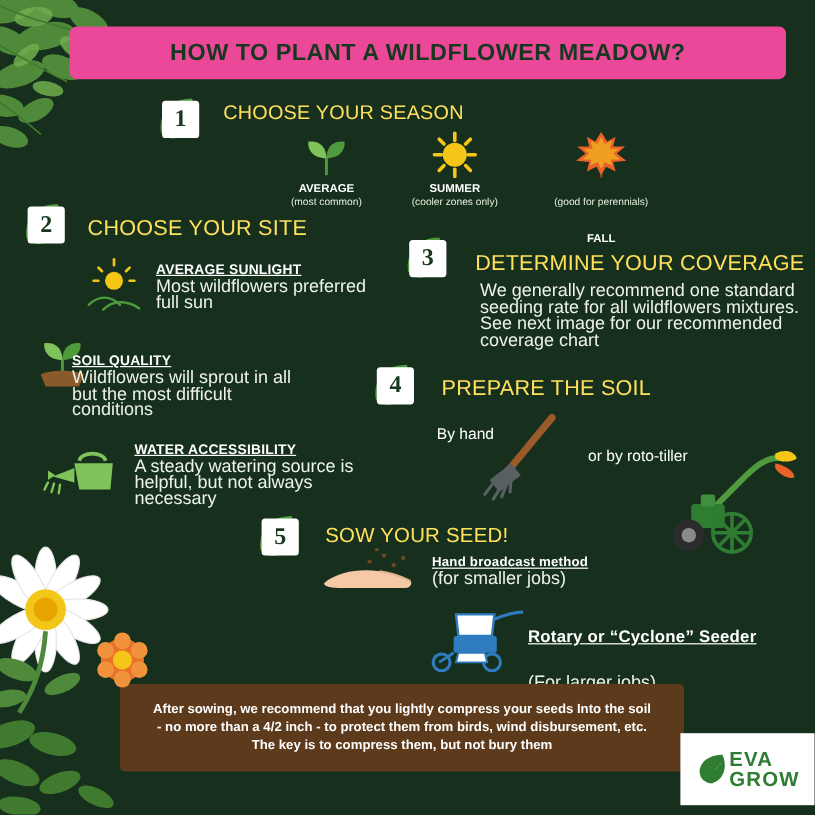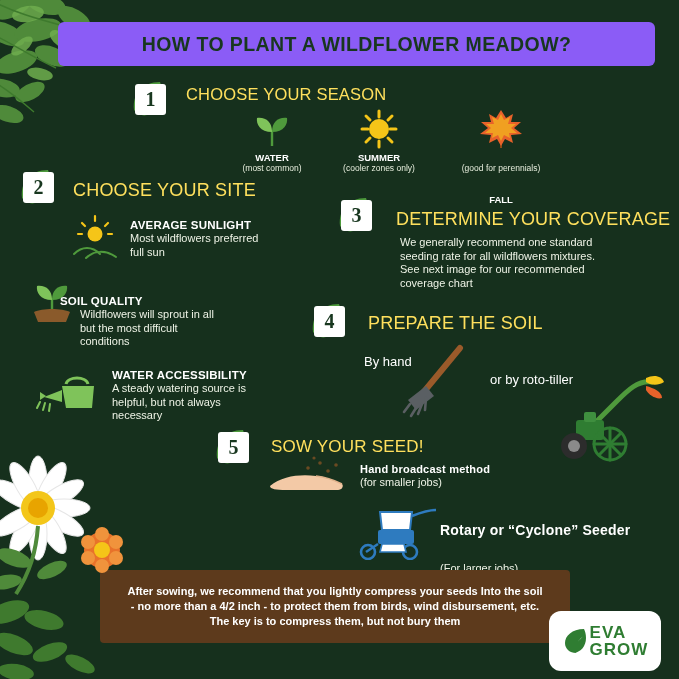--- a/index.html
+++ b/index.html
@@ -15,21 +15,21 @@
     background: #16301d;
     overflow: hidden;
   }
   
   .leafcluster { position: absolute; pointer-events: none; }
   
   .banner {
     position: absolute;
     left: 58px; top: 22px;
     width: 597px; height: 44px;
-    background: #8b5cf6;
+    background: #ec4899;
     border-radius: 6px;
     display: flex; align-items: center; justify-content: center;
   }
   .banner-title {
     color: #18371f;
     font-size: 19.5px;
     font-weight: bold;
     letter-spacing: 0.4px;
     text-align: center;
   }
@@ -62,25 +62,26 @@
     white-space: nowrap;
   }
   .step-title.big { font-size: 18px; }
   .white-title {
     position: absolute;
     color: #ffffff;
     font-weight: bold;
     font-size: 11.5px;
     letter-spacing: .2px;
     white-space: nowrap;
+    text-decoration: underline;
   }
   .body-text {
     position: absolute;
     color: #eef3e6;
-    font-size: 11px;
+    font-size: 15px;
     line-height: 13.5px;
     white-space: pre-line;
   }
   .cap-label {
     position: absolute;
     color: #ffffff;
     font-size: 9.5px;
     font-weight: bold;
     text-align: center;
     white-space: nowrap;
@@ -112,24 +113,24 @@
     color: #ffffff;
     font-size: 11px;
     line-height: 15px;
     text-align: center;
     font-weight: bold;
     white-space: pre-line;
   }
   
   .logo {
     position: absolute;
-    right: 18px; bottom: 8px;
+    right: 0; bottom: 8px;
     width: 112px; height: 60px;
     background: #ffffff;
-    border-radius: 12px;
+    border-radius: 0;
     display: flex; align-items: center; justify-content: center; margin-top: 20px;
   }
   .logo-text {
     color: #2f7d32;
     font-weight: bold;
     font-size: 17px;
     letter-spacing: 1px;
     font-family: "Liberation Sans", sans-serif;
   }
 </style>
@@ -174,21 +175,21 @@
     </svg>
     <div class="num">1</div>
   </div>
   <div class="step-title" style="left:186px; top:85px;">CHOOSE YOUR SEASON</div>
 
   <svg style="position:absolute;left:250px;top:112px;width:44px;height:36px;" viewBox="0 0 44 36">
     <path d="M22 34 L22 18" stroke="#4f9a3c" stroke-width="2.4" fill="none"></path>
     <path d="M22 20 C10 20 6 12 7 6 C16 5 22 10 22 20Z" fill="#7fc35a"></path>
     <path d="M22 20 C34 20 38 12 37 6 C28 5 22 10 22 20Z" fill="#4f9a3c"></path>
   </svg>
-  <div class="cap-label" style="left:232px; top:152px; width:80px;">WATER</div>
+  <div class="cap-label" style="left:232px; top:152px; width:80px;">AVERAGE</div>
   <div class="cap-sub" style="left:232px; top:163px; width:80px;">(most common)</div>
 
   <svg style="position:absolute;left:355px;top:108px;width:48px;height:42px;" viewBox="0 0 48 42">
     <g stroke="#f5c518" stroke-width="3" stroke-linecap="round">
       <path d="M24 3 L24 9"></path>
         <path d="M24 33 L24 39"></path>
       <path d="M7 21 L13 21"></path>
         <path d="M35 21 L41 21"></path>
       <path d="M11 8 L15 12"></path>
         <path d="M33 30 L37 34"></path>
@@ -234,21 +235,21 @@
   <div class="body-text" style="left:130px; top:232px; width:230px;">Most  wildflowers preferred
 full sun</div>
 
   <svg style="position:absolute;left:22px;top:278px;width:60px;height:48px;" viewBox="0 0 60 48">
     <path d="M30 34 L30 20" stroke="#4f9a3c" stroke-width="2.4" fill="none"></path>
     <path d="M30 22 C18 22 14 14 15 8 C24 7 30 12 30 22Z" fill="#7fc35a"></path>
     <path d="M30 22 C42 22 46 14 45 8 C36 7 30 12 30 22Z" fill="#4f9a3c"></path>
     <path d="M12 34 C20 30 40 30 48 34 L44 44 L16 44 Z" fill="#8a5a2b"></path>
   </svg>
   <div class="white-title" style="left:60px; top:295px;">SOIL QUALITY</div>
-  <div class="body-text" style="left:60px; top:308px; width:230px;margin-left:20px;">Wildflowers will sprout in all
+  <div class="body-text" style="left:60px; top:308px; width:230px;">Wildflowers will sprout in all
 but the most difficult
 conditions</div>
 
   <svg style="position:absolute;left:36px;top:372px;width:66px;height:44px;" viewBox="0 0 66 44">
     <path d="M26 14 L58 14 L56 36 L30 36 Z" fill="#7fc35a"></path>
     <path d="M30 12 C32 4 50 4 52 12" stroke="#7fc35a" stroke-width="3" fill="none"></path>
     <path d="M26 18 L10 24 L4 20 L4 28 L10 24" fill="#7fc35a"></path>
     <path d="M26 18 L8 25 L26 30 Z" fill="#7fc35a"></path>
     <g stroke="#7fc35a" stroke-width="2" stroke-linecap="round">
       <path d="M4 30 L1 36"></path>

